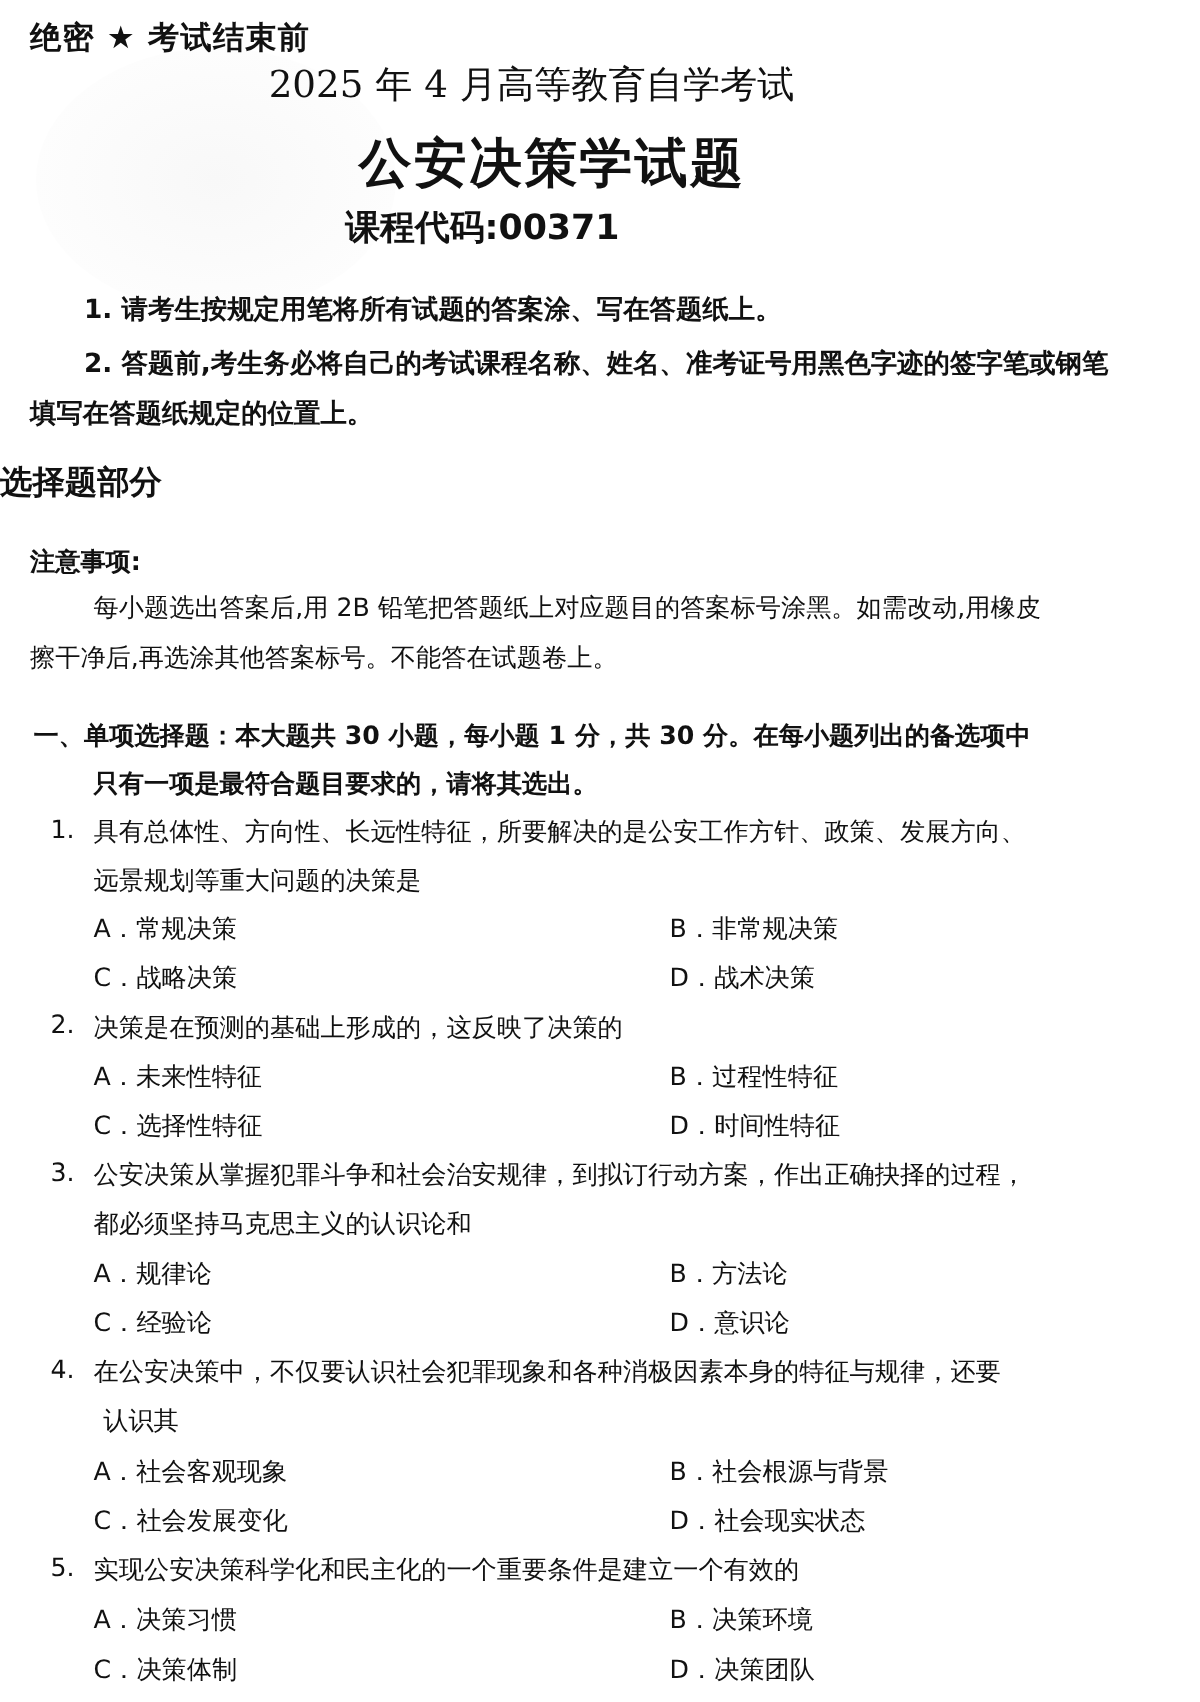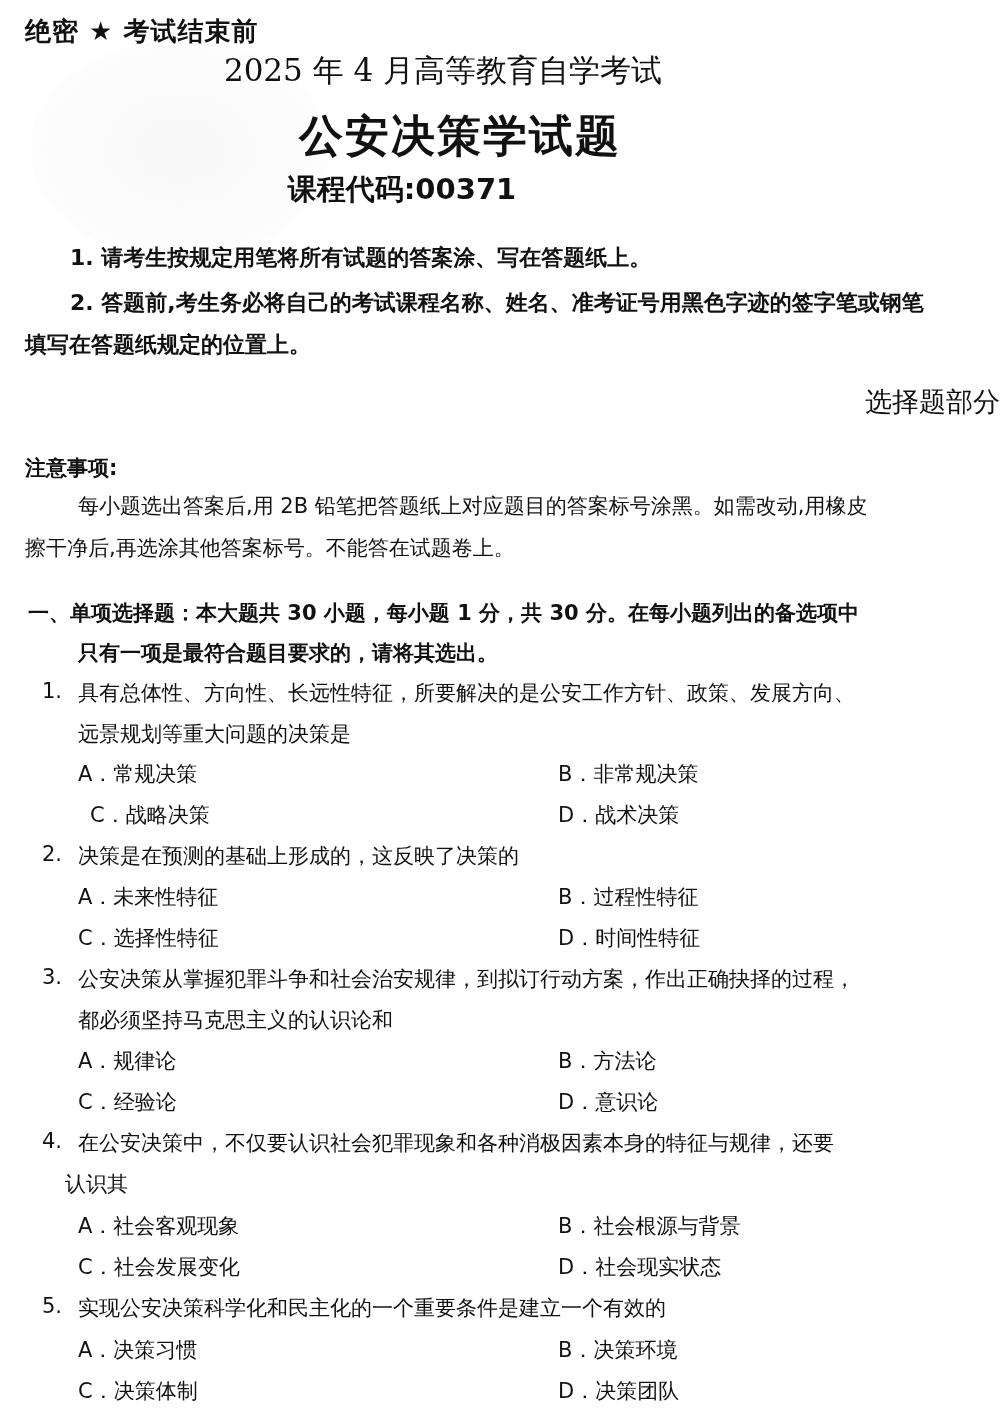--- a/index.html
+++ b/index.html
@@ -7,21 +7,21 @@
     width: 1000px; height: 1418px; overflow: hidden; position: relative;
     font-family: "DejaVu Sans", "Liberation Sans", sans-serif;
     color: #111111;
   }
   .abs { position: absolute; white-space: nowrap; }
   .confidential { left: 25px; top: 14px; font-size: 26px; font-weight: bold; letter-spacing: 1px; }
   .exam-title { left: 0; width: 886px; text-align: center; top: 50px; font-size: 31px; font-family: "DejaVu Serif", "Liberation Serif", serif; }
   .subject-title { left: 0; width: 920px; text-align: center; top: 107px; font-size: 44px; font-weight: bold; letter-spacing: 2px; }
   .course-code { left: 0; width: 804px; text-align: center; top: 170px; font-size: 29px; font-weight: bold; }
   .instr { font-size: 22px; font-weight: bold; }
-  .section-head { left: 0; width: 1000px; text-align: right; top: 384px; font-size: 27px; font-weight: normal; }
+  .section-head { left: 0; width: 1000px; text-align: left; top: 384px; font-size: 27px; font-weight: bold; }
   .notice-head { left: 25px; top: 454px; font-size: 21px; font-weight: bold; }
   .notice-body { font-size: 21px; }
   .part-head { font-size: 21px; font-weight: bold; }
   .q { font-size: 21px; }
   .opt { font-size: 21px; }
   .faint {
     position: absolute; left: 30px; top: 40px; width: 300px; height: 220px;
     border-radius: 50%; background: radial-gradient(ellipse at center, rgba(235,235,235,0.35), rgba(255,255,255,0));
     pointer-events: none;
   }
@@ -48,21 +48,21 @@
 
 <div class="abs part-head" style="left:28px; top:599px;">一、单项选择题：本大题共 30 小题，每小题 1 分，共 30 分。在每小题列出的备选项中</div>
 <div class="abs part-head" style="left:78px; top:639px;">只有一项是最符合题目要求的，请将其选出。</div>
 
 <div>
   <div class="abs q" style="left:42px; top:679px;">1.</div>
   <div class="abs q" style="left:78px; top:679px;">具有总体性、方向性、长远性特征，所要解决的是公安工作方针、政策、发展方向、</div>
   <div class="abs q" style="left:78px; top:720px;">远景规划等重大问题的决策是</div>
   <div class="abs opt" style="left:78px; top:760px;">A．常规决策</div>
   <div class="abs opt" style="left:558px; top:760px;">B．非常规决策</div>
-  <div class="abs opt" style="left:78px; top:801px;margin-left:12px;">C．战略决策</div>
+  <div class="abs opt" style="left:78px; top:801px;">C．战略决策</div>
   <div class="abs opt" style="left:558px; top:801px;">D．战术决策</div>
 </div>
 
 <div>
   <div class="abs q" style="left:42px; top:842px;">2.</div>
   <div class="abs q" style="left:78px; top:842px;">决策是在预测的基础上形成的，这反映了决策的</div>
   <div class="abs opt" style="left:78px; top:883px;">A．未来性特征</div>
   <div class="abs opt" style="left:558px; top:883px;">B．过程性特征</div>
   <div class="abs opt" style="left:78px; top:924px;">C．选择性特征</div>
   <div class="abs opt" style="left:558px; top:924px;">D．时间性特征</div>
@@ -74,21 +74,21 @@
   <div class="abs q" style="left:78px; top:1006px;">都必须坚持马克思主义的认识论和</div>
   <div class="abs opt" style="left:78px; top:1047px;">A．规律论</div>
   <div class="abs opt" style="left:558px; top:1047px;">B．方法论</div>
   <div class="abs opt" style="left:78px; top:1088px;">C．经验论</div>
   <div class="abs opt" style="left:558px; top:1088px;">D．意识论</div>
 </div>
 
 <div>
   <div class="abs q" style="left:42px; top:1129px;">4.</div>
   <div class="abs q" style="left:78px; top:1129px;">在公安决策中，不仅要认识社会犯罪现象和各种消极因素本身的特征与规律，还要</div>
-  <div class="abs q" style="left:65px; top:1170px;text-align:right;">认识其</div>
+  <div class="abs q" style="left:86px; top:1170px;text-align:right;">认识其</div>
   <div class="abs opt" style="left:78px; top:1212px;">A．社会客观现象</div>
   <div class="abs opt" style="left:558px; top:1212px;">B．社会根源与背景</div>
   <div class="abs opt" style="left:78px; top:1253px;">C．社会发展变化</div>
   <div class="abs opt" style="left:558px; top:1253px;">D．社会现实状态</div>
 </div>
 
 <div>
   <div class="abs q" style="left:42px; top:1294px;">5.</div>
   <div class="abs q" style="left:78px; top:1294px;">实现公安决策科学化和民主化的一个重要条件是建立一个有效的</div>
   <div class="abs opt" style="left:78px; top:1336px;">A．决策习惯</div>

